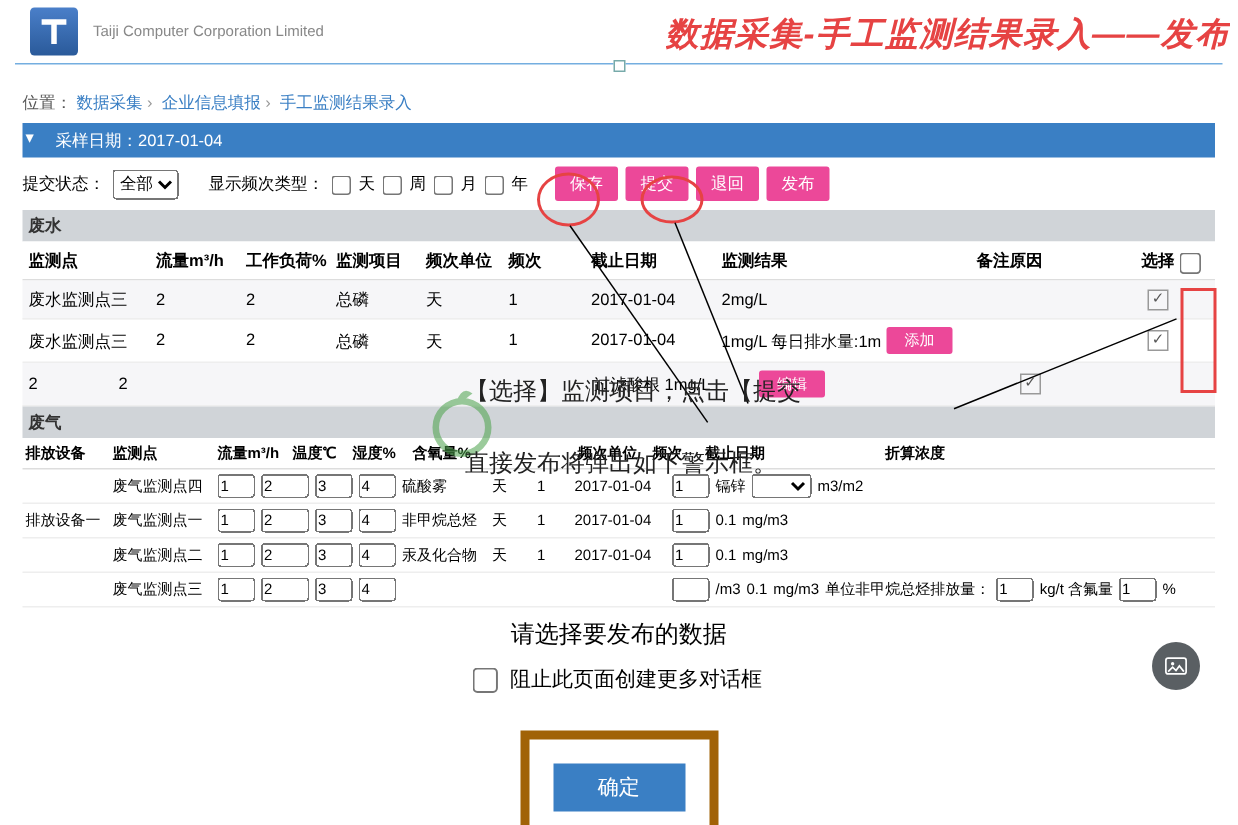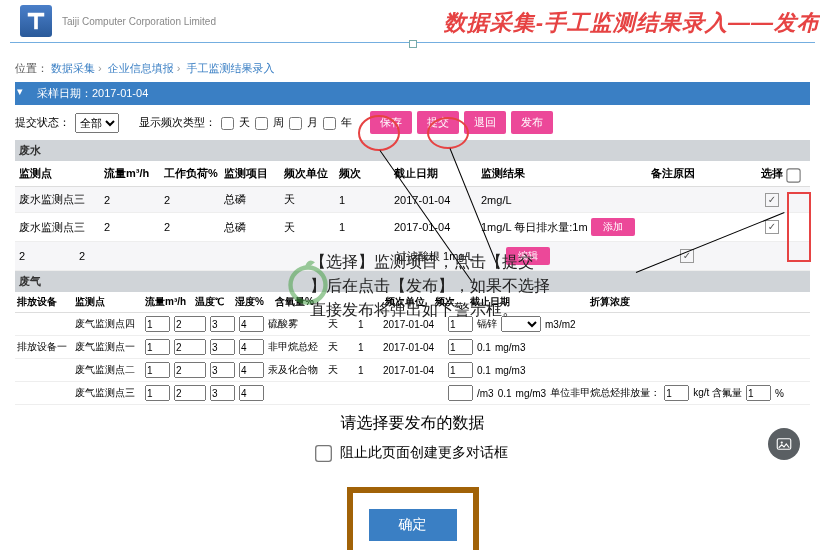--- a/index.html
+++ b/index.html
@@ -263,21 +263,21 @@
 <div class="arrow-line" style="left:450px;top:148px;width:130px;transform:rotate(68deg)"></div>
 <div class="arrow-line" style="left:636px;top:272px;width:160px;transform:rotate(-22deg)"></div>
 <div class="watermark">
   <svg viewBox="0 0 64 64">
       <circle cx="32" cy="40" r="20" fill="none" stroke="#4aa24a" stroke-width="5"></circle>
       <path d="M28 20 Q32 8 40 14 Q34 18 32 22" fill="#4aa24a"></path>
     </svg>
 </div>
 <div class="overlay-text" style="left:310px;top:250px">
   <span>【选择】监测项目，点击【提交</span><br>
-  <span>】后在点击【发布】，如果不选择</span><br>
+  <br>
   <span>直接发布将弹出如下警示框。</span>
 </div>
 <div class="fab">
   <svg viewBox="0 0 24 24">
       <rect x="3" y="5" width="18" height="14" rx="2" fill="none" stroke="#fff" stroke-width="1.5"></rect>
       <circle cx="9" cy="10" r="1.5" fill="#fff"></circle>
       <path d="M5 17l4-4 3 3 3-4 4 5" fill="none" stroke="#fff" stroke-width="1.5"></path>
     </svg>
 </div>
 

